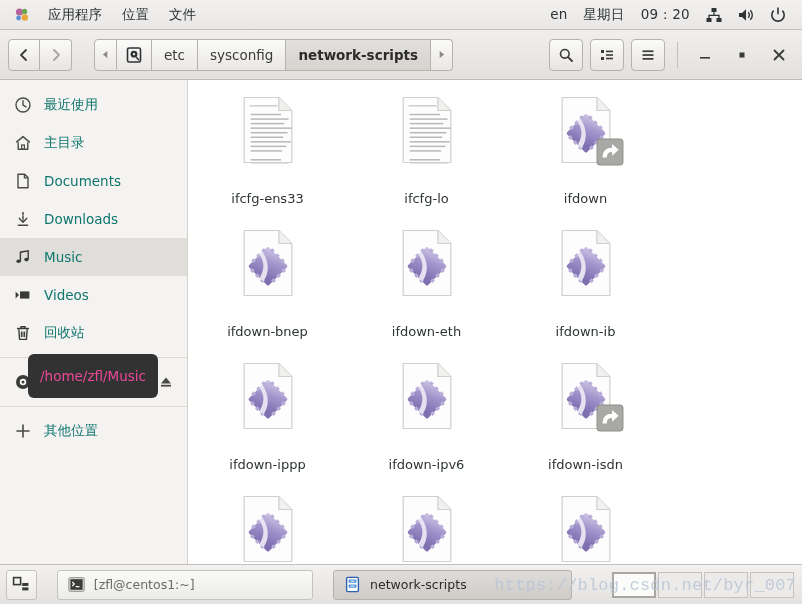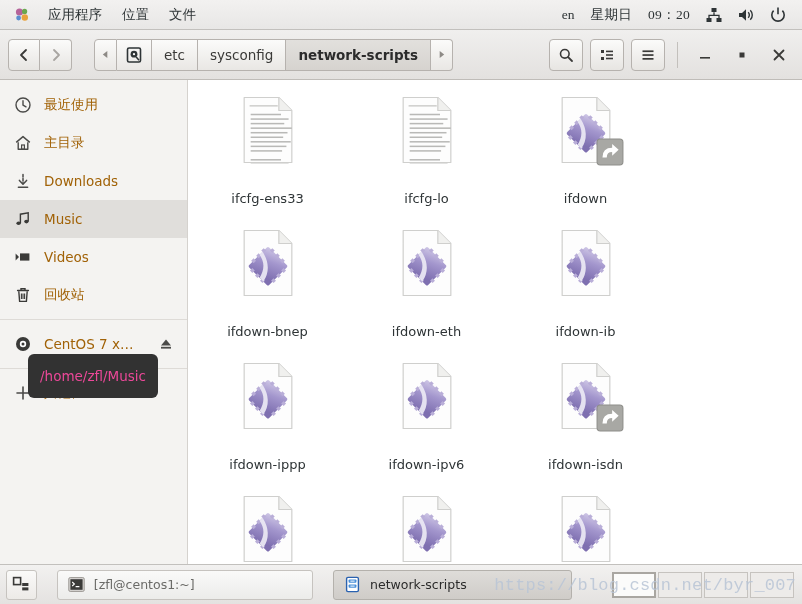--- a/index.html
+++ b/index.html
@@ -9,21 +9,21 @@
     font-size:13px; color:#2e3436; background:#ffffff;
     -webkit-font-smoothing:antialiased;
   }
   .screen { position:relative; width:802px; height:604px; }
 
   
   .top-panel {
     position:absolute; left:0; top:0; width:802px; height:30px;
     background:linear-gradient(to bottom,#f2f1f0,#e8e7e6);
     border-bottom:1px solid #c2c0bd;
-    display:flex; align-items:center; padding:0 8px;font-family:Liberation Serif, serif;
+    display:flex; align-items:center; padding:0 8px;
   }
   .tp-left { display:flex; align-items:center; gap:0; }
   .tp-item {
     font-size:13.5px; color:#2e3436; padding:4px 10px; line-height:1;
     white-space:nowrap;
   }
   .tp-logo { width:16px; height:16px; margin-right:2px; display:block; }
   .tp-right { margin-left:auto; display:flex; align-items:center; gap:0; }
   .tp-right .tp-item { padding:4px 8px; }
   .tp-clock { font-size:13.5px; letter-spacing:.3px; }
@@ -81,21 +81,21 @@
   .wico { width:16px; height:16px; display:block; }
 
   
   .wbody { flex:1; display:flex; min-height:0; position:relative; }
   .sidebar {
     width:188px; background:#f4f3f1; border-right:1px solid #d5d2ce;
     padding-top:6px; overflow:hidden; flex-shrink:0;
   }
   .side-item {
     height:38px; display:flex; align-items:center; gap:12px;
-    padding:0 14px; font-size:13.5px; color:#a16207; white-space:nowrap;
+    padding:0 14px; font-size:13.5px; color:#0f766e; white-space:nowrap;
   }
   .side-item.selected { background:#e0dedb; }
   .side-ico { width:18px; height:18px; flex-shrink:0; display:block; }
   .side-label { overflow:hidden; text-overflow:ellipsis; }
   .side-eject { margin-left:auto; width:14px; height:14px; display:block; }
   .side-sep { height:1px; background:#dedbd7; margin:5px 0; }
 
   
   .files {
     flex:1; background:#ffffff; position:relative; overflow:hidden;
@@ -296,20 +296,27 @@
 
         <div class="side-item">
           <svg class="side-ico" viewBox="0 0 18 18">
             <path d="M2.2 8.4 L9 2.6 L15.8 8.4" fill="none" stroke="#4a4a48" stroke-width="1.4" stroke-linejoin="round"></path>
             <path d="M4.2 8.2 V15.2 H13.8 V8.2" fill="none" stroke="#4a4a48" stroke-width="1.4" stroke-linejoin="round"></path>
             <rect x="7.6" y="11" width="2.8" height="4.2" fill="none" stroke="#4a4a48" stroke-width="1.2"></rect>
           </svg>
           <span class="side-label">主目录</span>
         </div>
 
+        <div class="side-item">
+          <svg class="side-ico" viewBox="0 0 18 18">
+            <path d="M4 2.2 H10.6 L14 5.6 V15.8 H4 Z" fill="none" stroke="#4a4a48" stroke-width="1.4" stroke-linejoin="round"></path>
+            <path d="M10.4 2.4 V5.8 H13.8" fill="none" stroke="#4a4a48" stroke-width="1.3"></path>
+          </svg>
+          <span class="side-label">Documents</span>
+        </div>
 
         <div class="side-item">
           <svg class="side-ico" viewBox="0 0 18 18">
             <path d="M9 2.6 V11.4" stroke="#4a4a48" stroke-width="1.5" stroke-linecap="round" stroke-dasharray="2.4 1.6"></path>
             <path d="M5.4 8.4 L9 12.2 L12.6 8.4" fill="none" stroke="#4a4a48" stroke-width="1.5" stroke-linejoin="round" stroke-linecap="round"></path>
             <path d="M4.4 15.3 H13.6" stroke="#4a4a48" stroke-width="1.5" stroke-linecap="round"></path>
           </svg>
           <span class="side-label">Downloads</span>
         </div>
 

